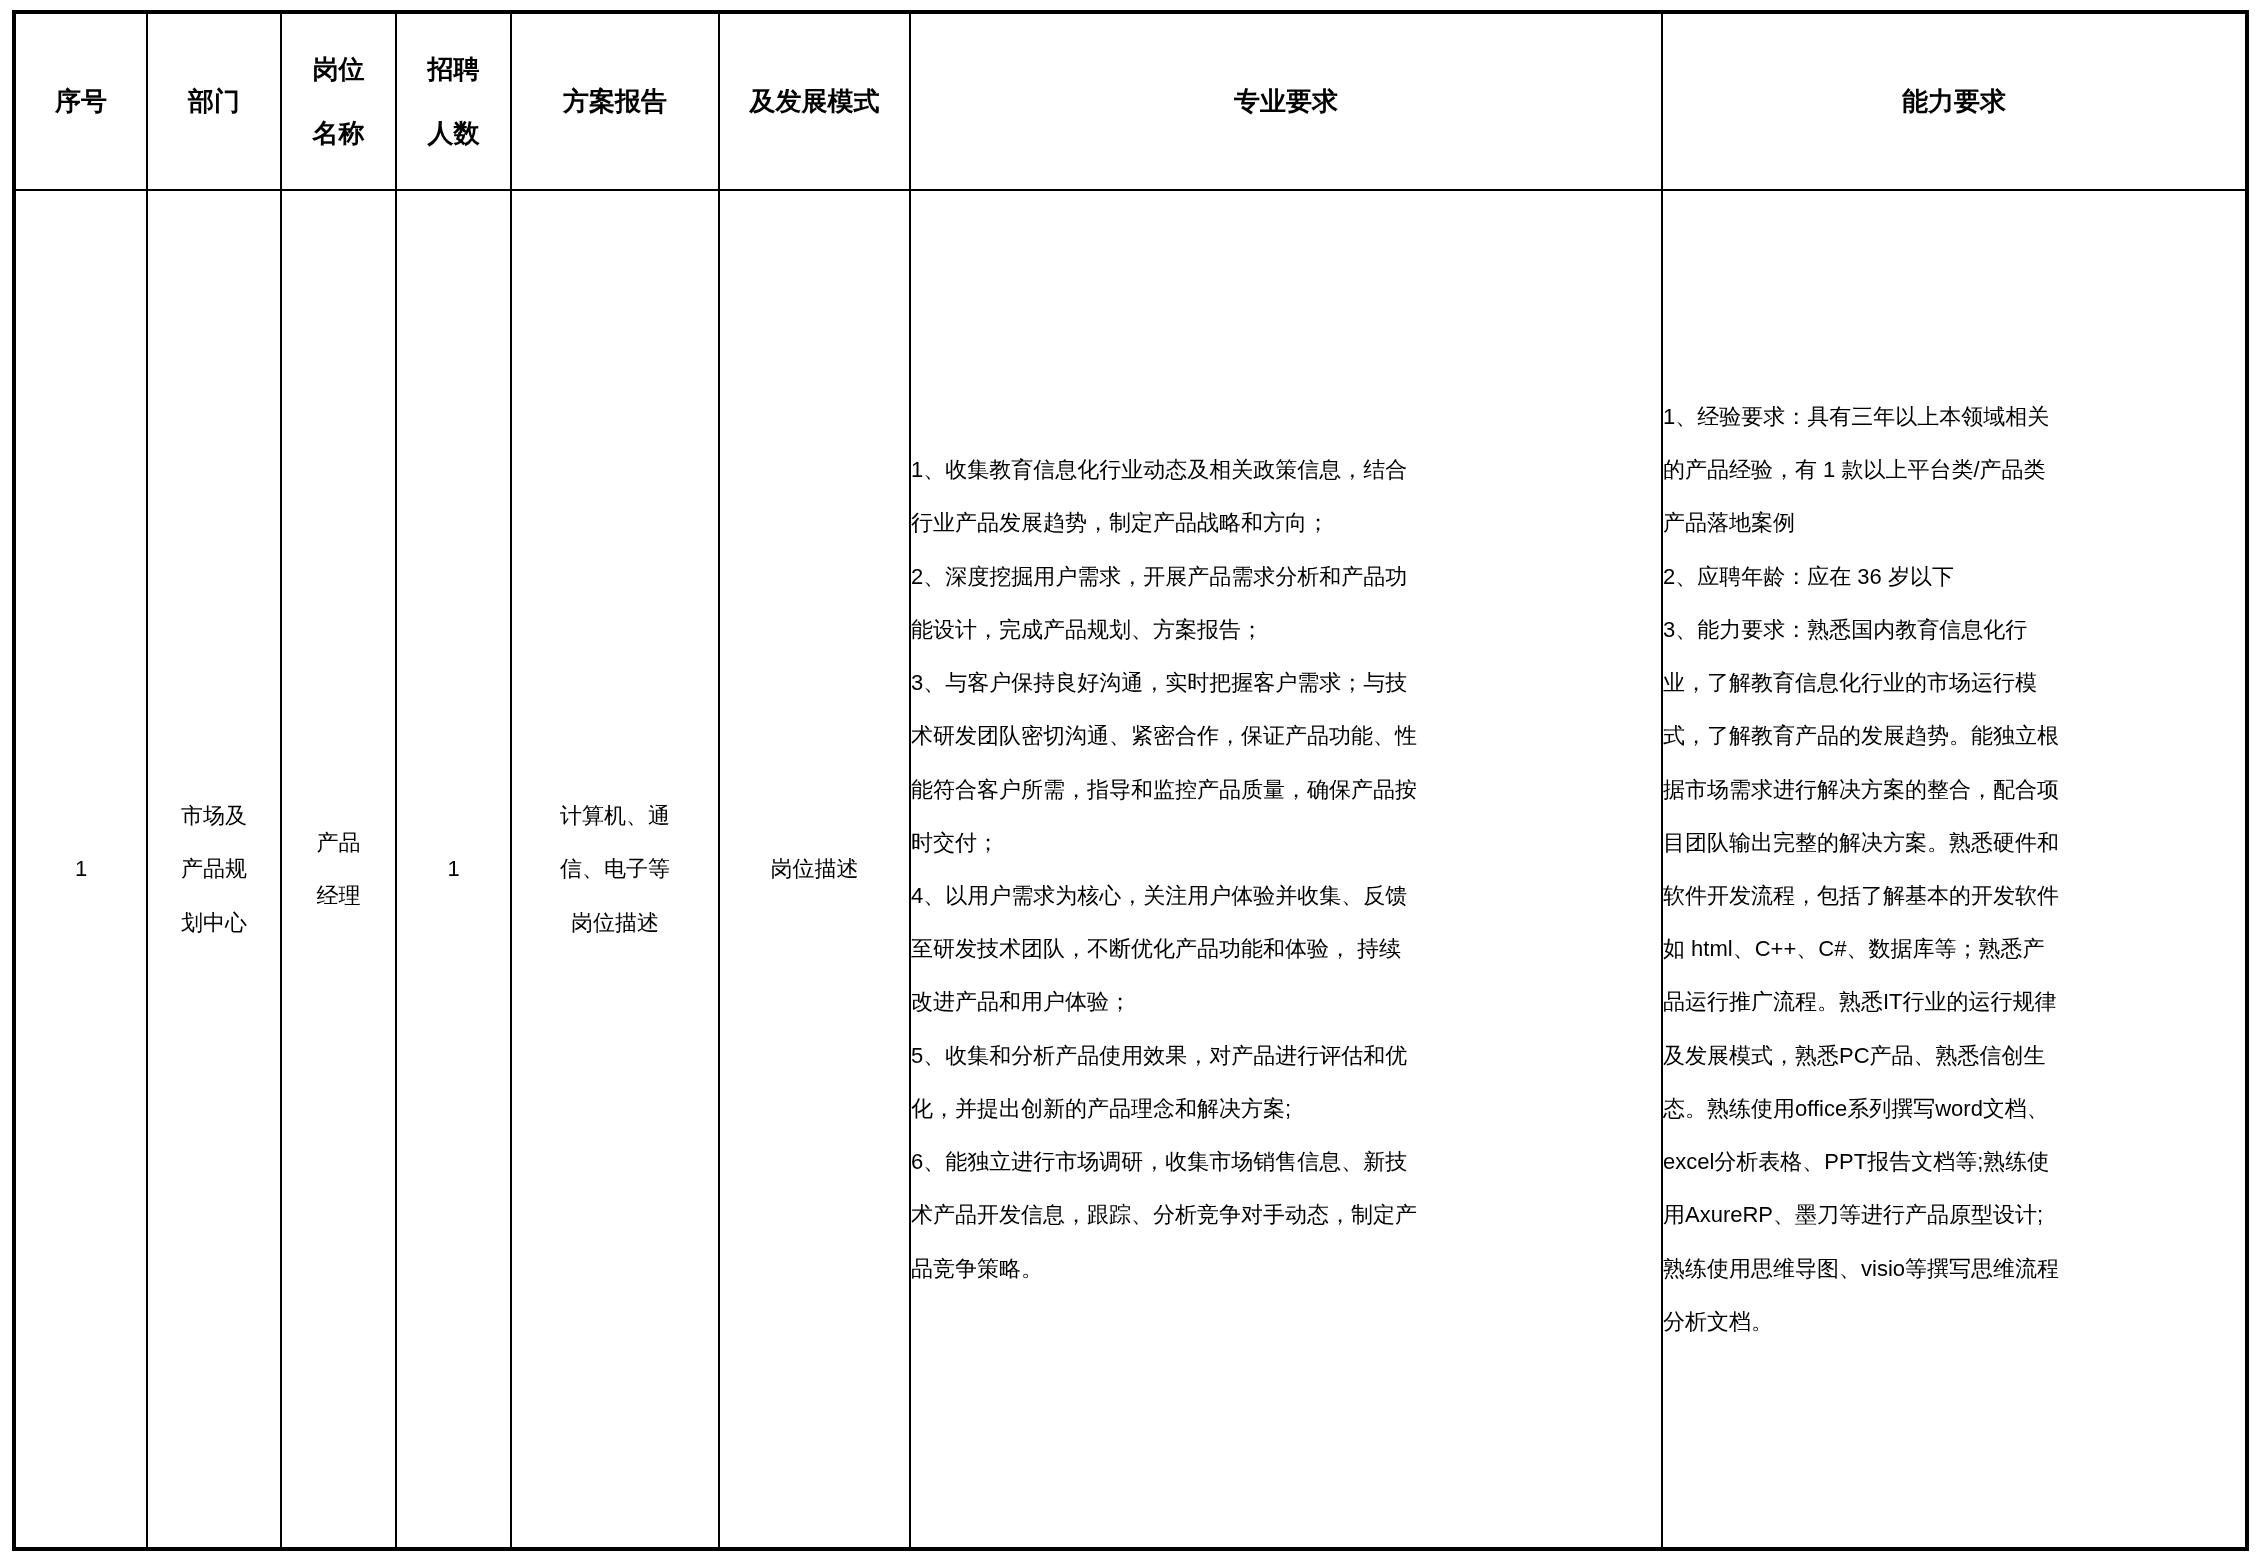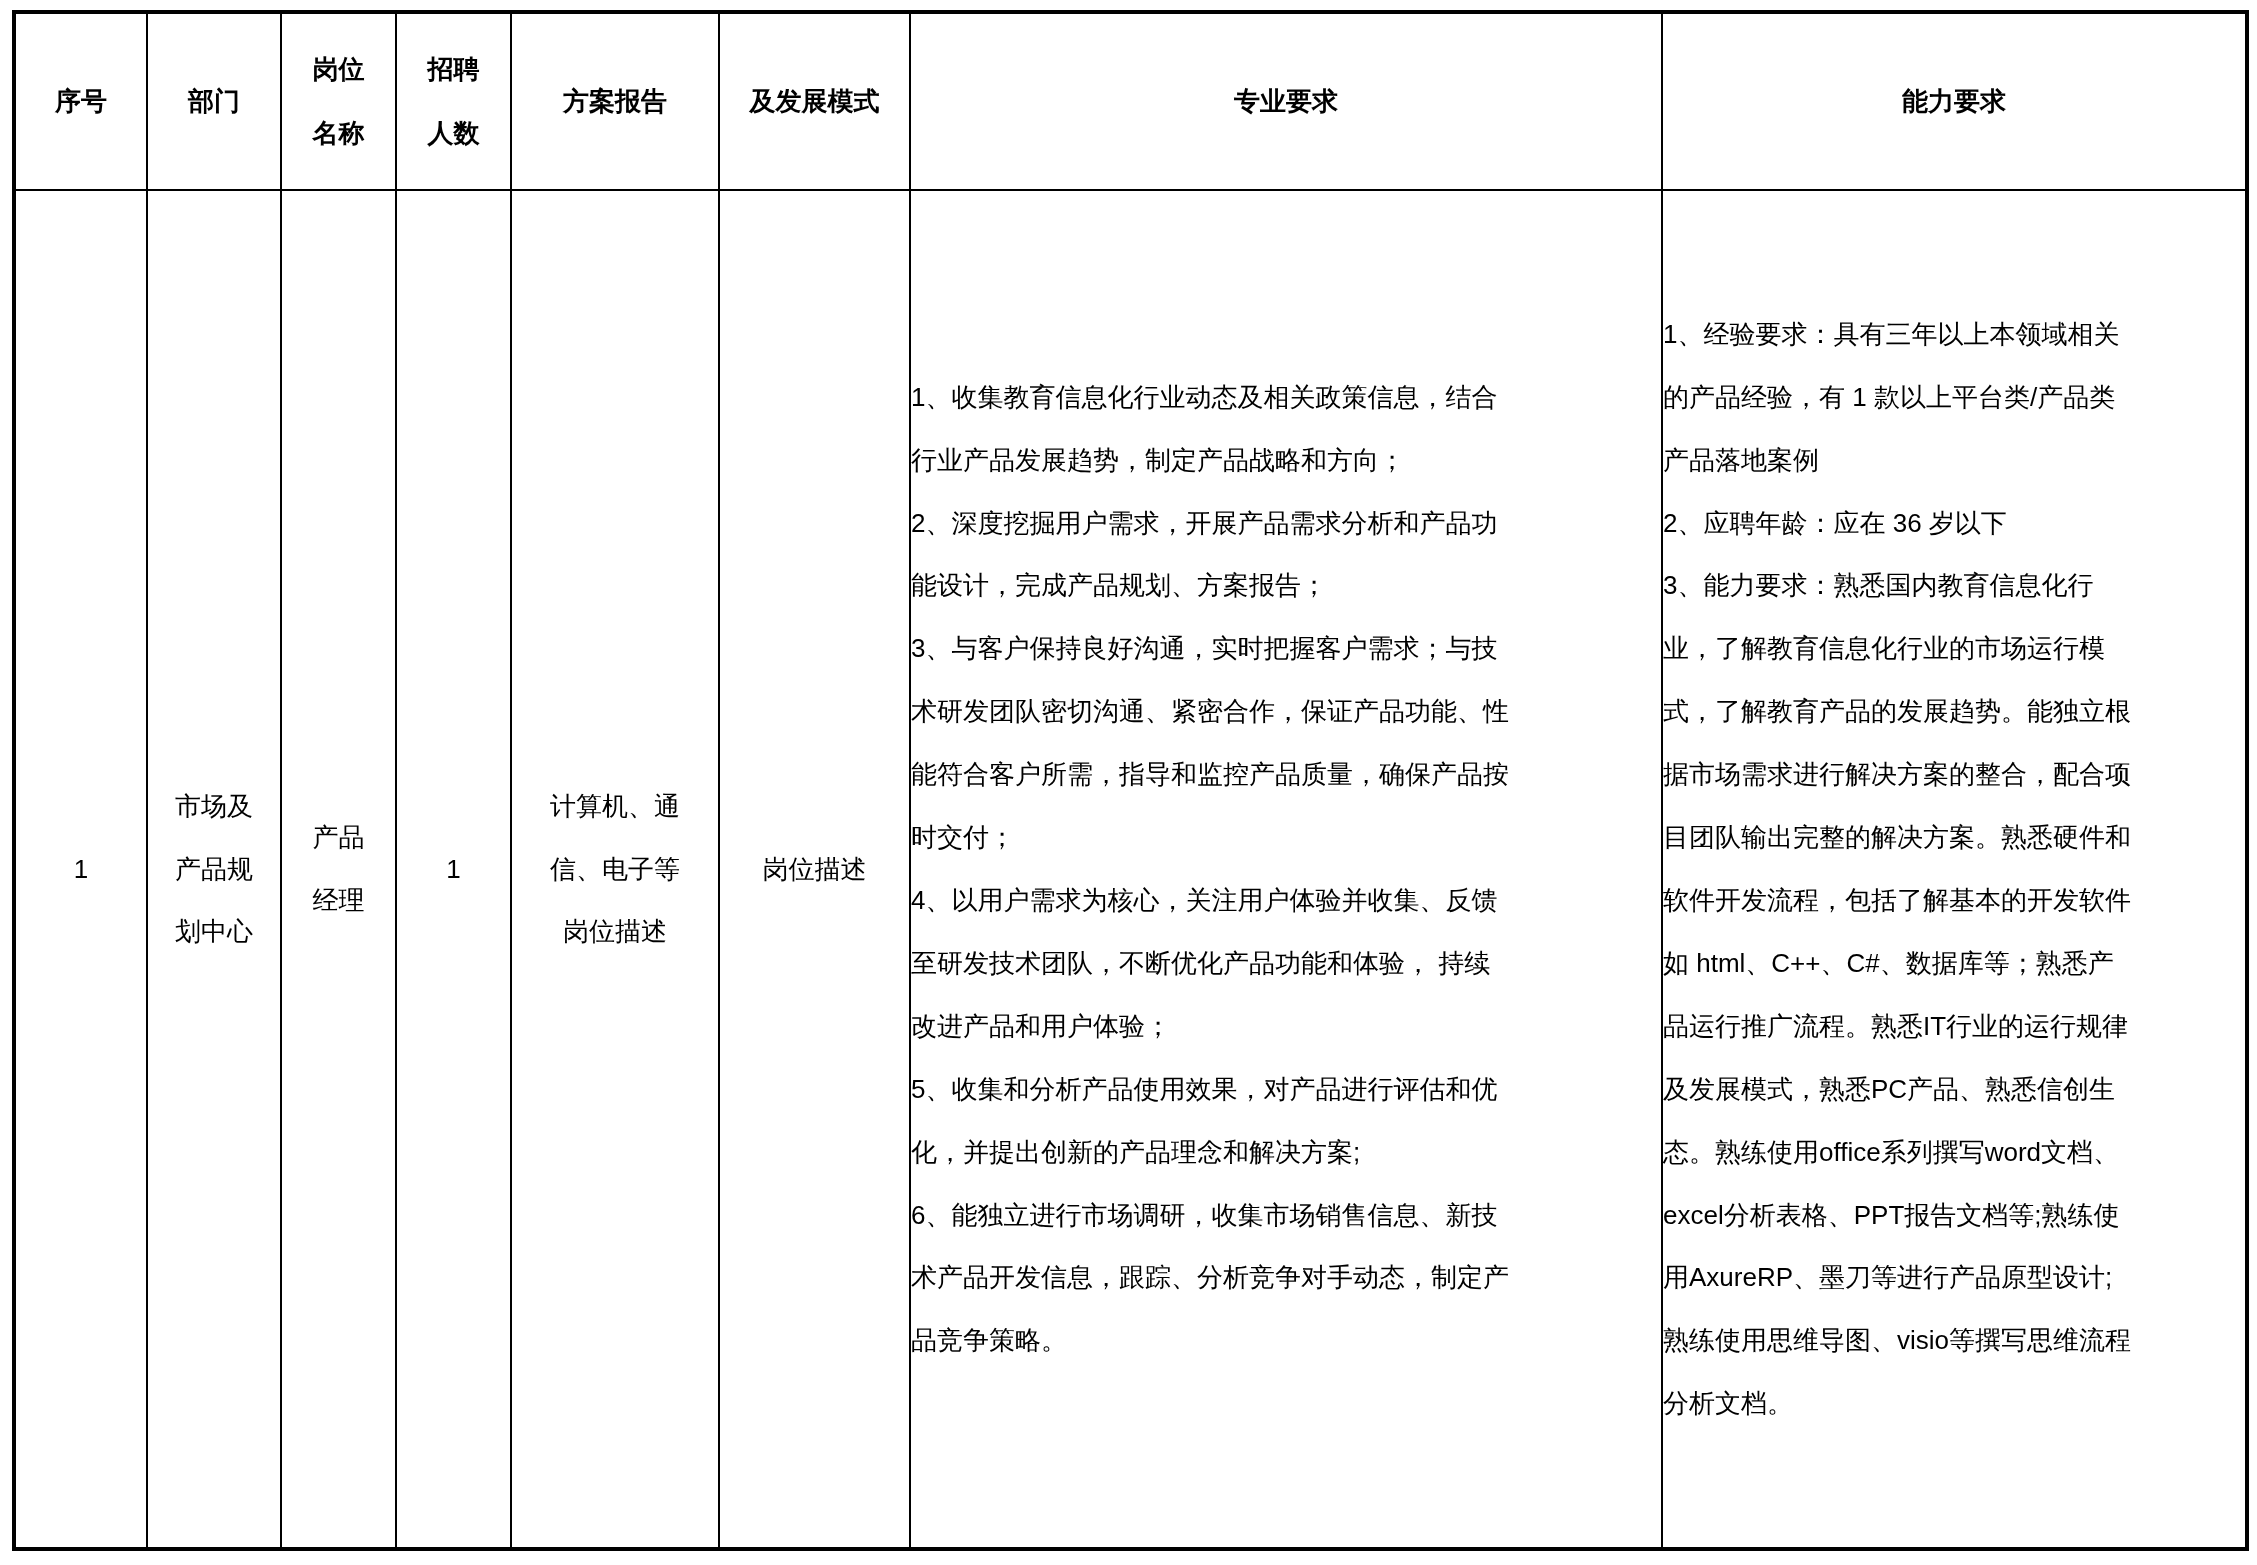--- a/index.html
+++ b/index.html
@@ -29,21 +29,21 @@
   }
   table.recruit-table th {
     height: 178px;
     font-size: 26px;
     font-weight: bold;
     text-align: center;
     line-height: 2.45;
     padding: 0;
   }
   table.recruit-table td {
-    font-size: 26px;
+    font-size: 22px;
     line-height: 2.42;
     padding: 0;
   }
   tr.data-row { height: 1359px; }
   td.cell-center { text-align: center; margin-left: 28px; }
   td.cell-text {
     text-align: left;
     vertical-align: middle;
     padding: 0 26px;
   }

